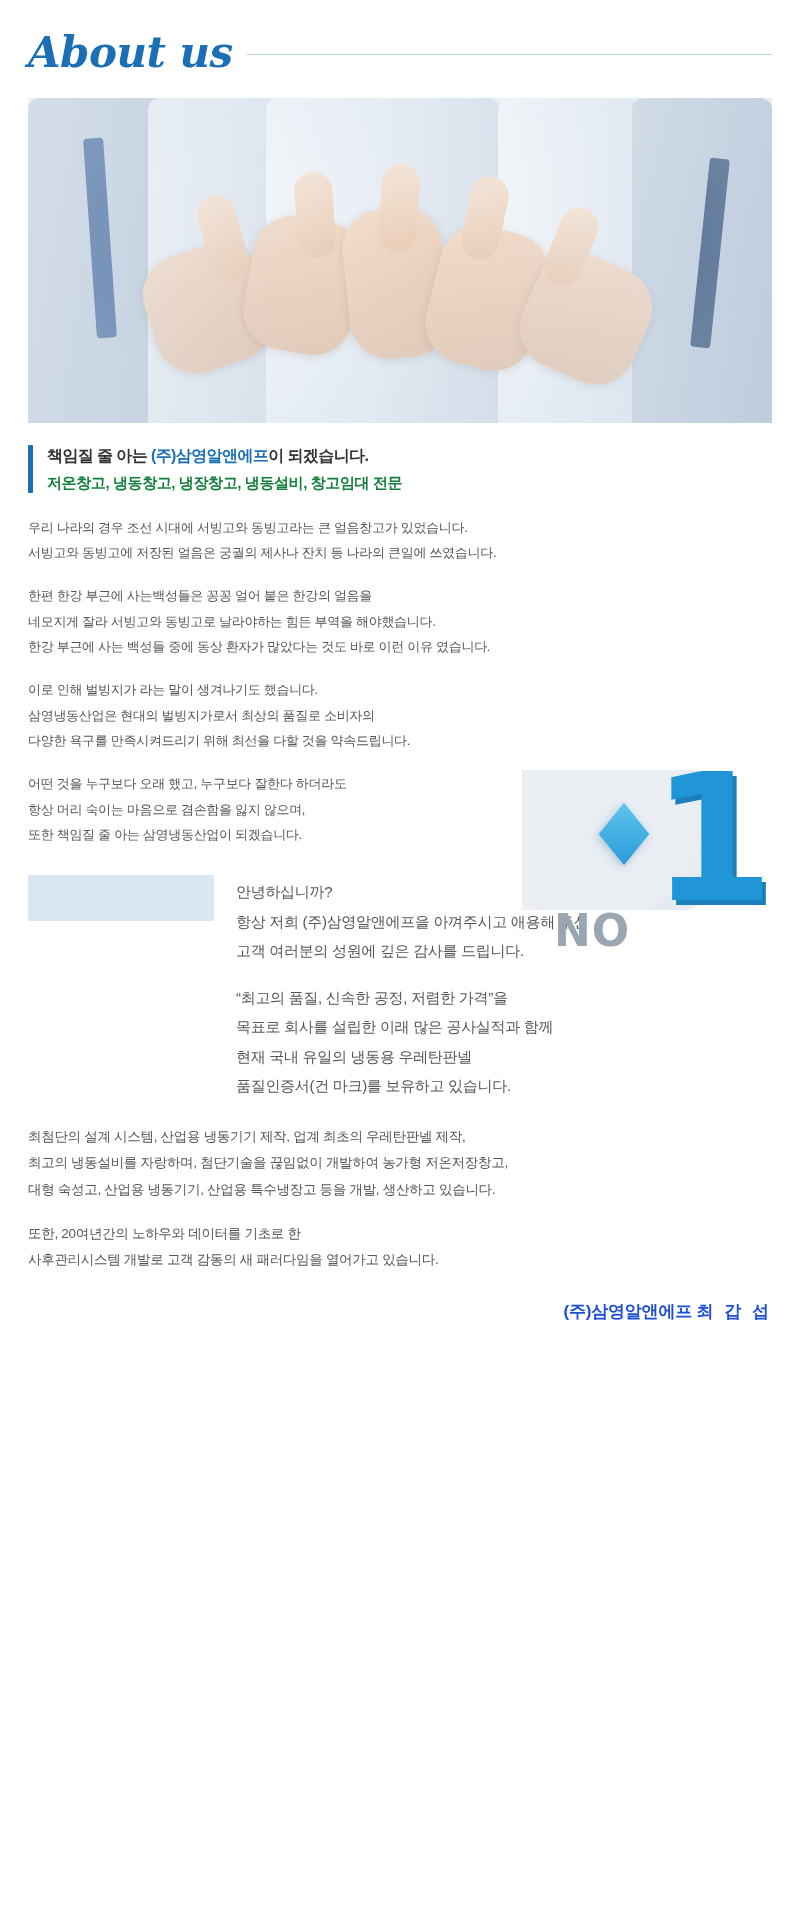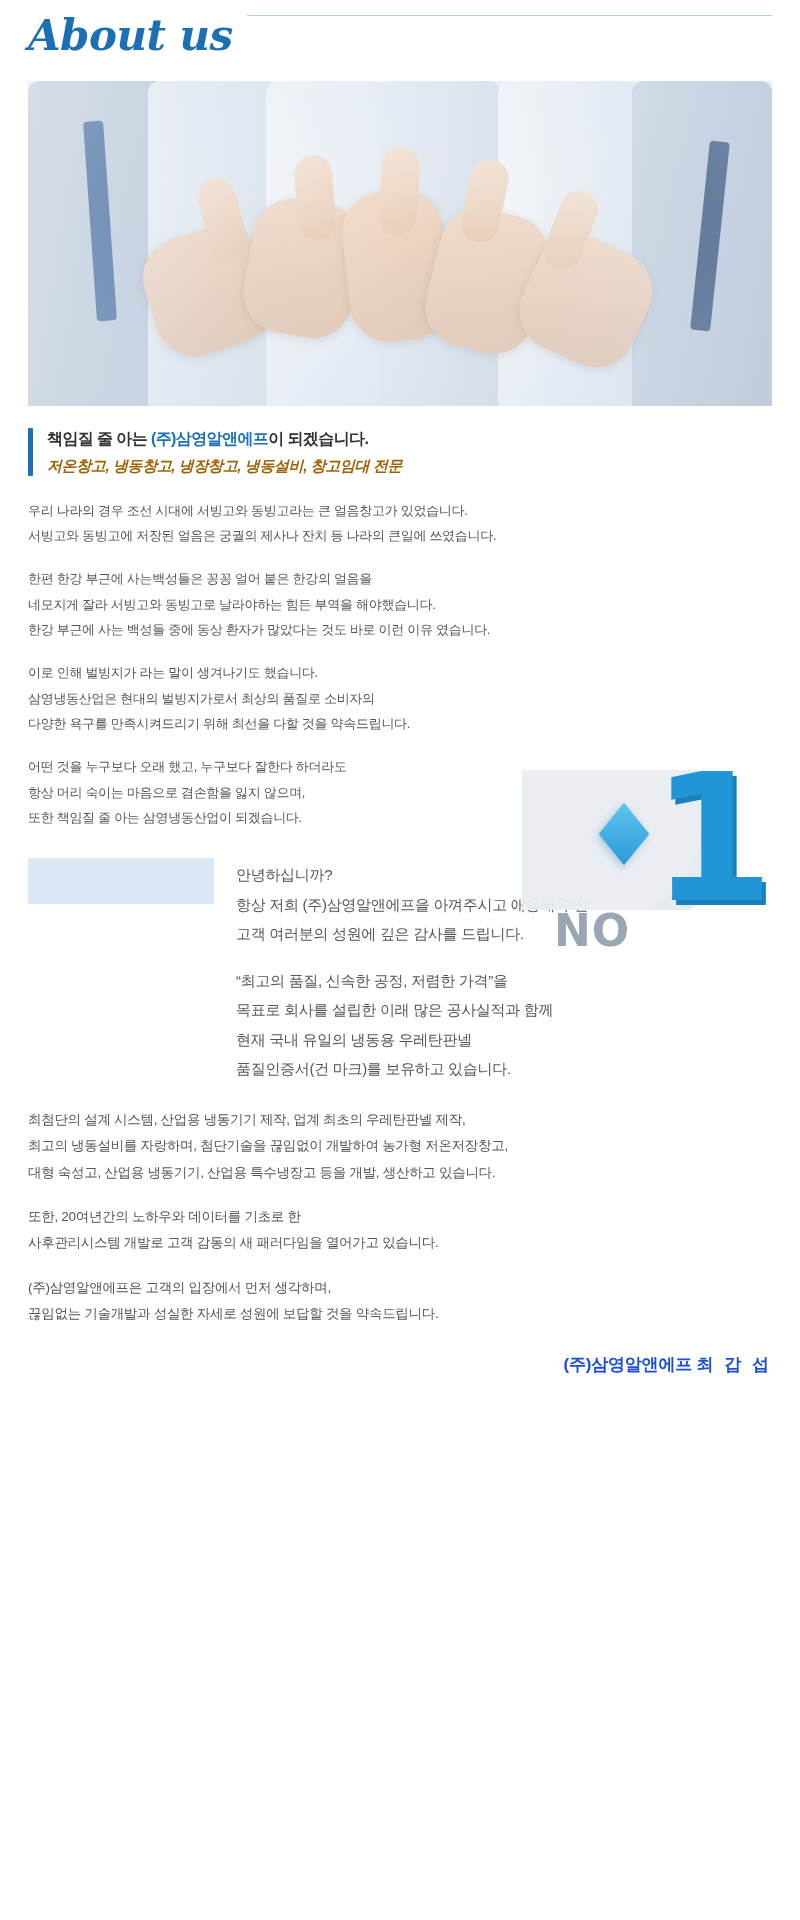--- a/index.html
+++ b/index.html
@@ -16,22 +16,23 @@
   }
   .page {
     width: 800px;
     position: relative;
     box-sizing: border-box;
     padding: 0 28px;
   }
 
   
   .header {
-    padding-top: 15px;
+    padding-top: 32px;
     display: flex;
+    align-items: center;
     gap: 0;
   }
   .header-title {
     font-family: "DejaVu Serif", "Liberation Serif", serif;
     font-style: italic;
     font-weight: bold;
     font-size: 42px;
     line-height: 1;
     color: #1a6fb5;
     letter-spacing: -0.5px;
@@ -128,23 +129,22 @@
     line-height: 1.35;
     letter-spacing: -0.6px;
   }
   .lead-text h2 .brand {
     color: #1a6fb5;
   }
   .lead-text h3 {
     margin: 7px 0 0 0;
     font-size: 15px;
     font-weight: bold;
-    color: #a16207;
+    color: #15803d;
     letter-spacing: -0.4px;
-    font-style: italic;
   }
 
   
   .body-copy {
     position: relative;
     margin-top: 22px;
     font-size: 13px;
     line-height: 1.95;
     color: #555555;
     letter-spacing: -0.3px;
@@ -347,22 +347,20 @@
 품질인증서(건 마크)를 보유하고 있습니다.</p>
     </div>
   </div>
 
   <div class="closing">
     <p style="white-space: pre-line;">최첨단의 설계 시스템, 산업용 냉동기기 제작, 업계 최초의 우레탄판넬 제작,
 최고의 냉동설비를 자랑하며, 첨단기술을 끊임없이 개발하여 농가형 저온저장창고,
 대형 숙성고, 산업용 냉동기기, 산업용 특수냉장고 등을 개발, 생산하고 있습니다.</p>
     <p style="white-space: pre-line;">또한, 20여년간의 노하우와 데이터를 기초로 한
 사후관리시스템 개발로 고객 감동의 새 패러다임을 열어가고 있습니다.</p>
-    <p style="white-space: pre-line;"> (주)삼영알앤에프은 고객의 입장에서  먼저 생각하며,
-끊임없는 기술개발과 성실한 자세로 성원에 보답할 것을 약속드립니다.</p>
   </div>
 
   <div class="signature">
     <span>(주)삼영알앤에프</span>
     <span class="name">최 갑 섭</span>
   </div>
 
 </div>
 
 </body></html>

